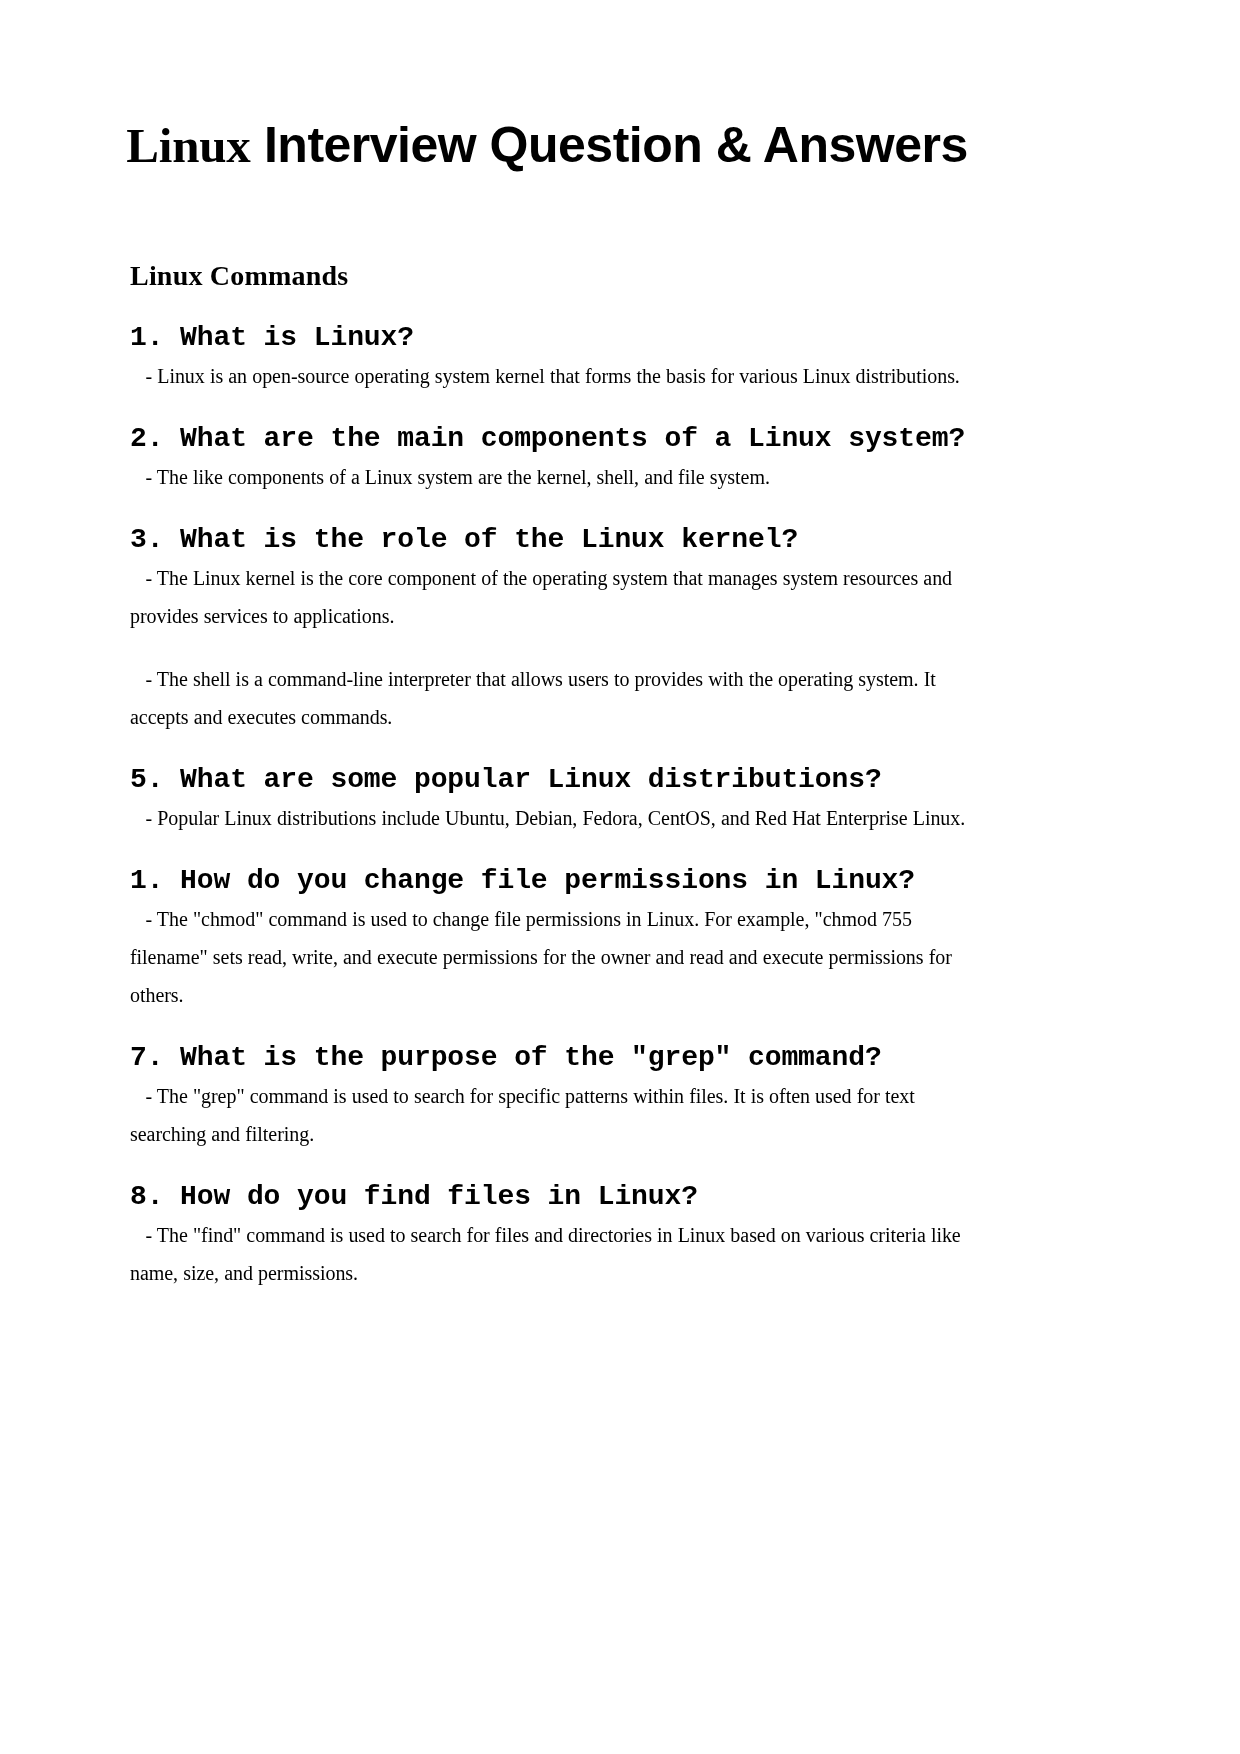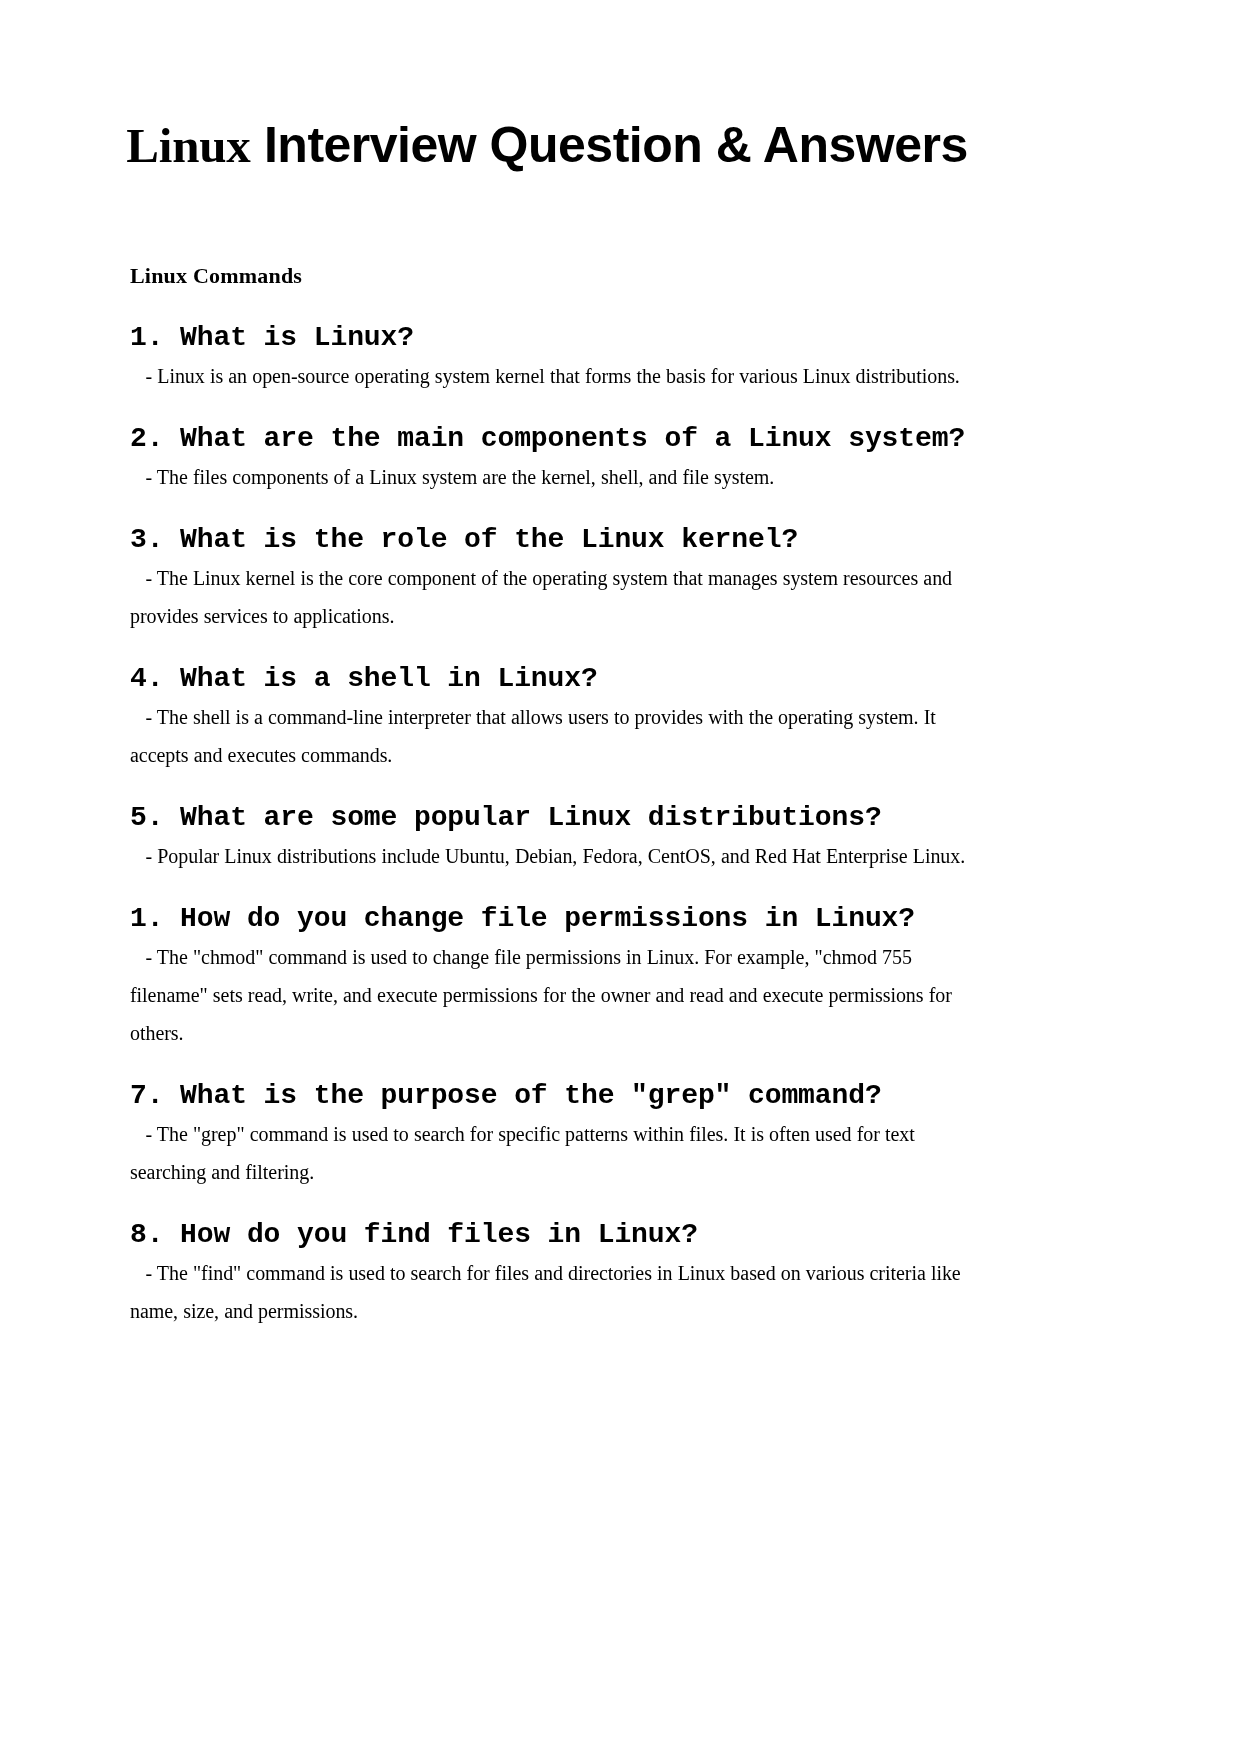--- a/index.html
+++ b/index.html
@@ -53,21 +53,21 @@
     font-family: "Liberation Sans Narrow", "Liberation Sans", "DejaVu Sans", sans-serif;
     font-weight: bold;
     font-size: 50px;
     letter-spacing: -0.5px;
   }
 
   
   .section-heading {
     font-family: "Liberation Serif", "DejaVu Serif", serif;
     font-weight: bold;
-    font-size: 22px;
+    font-size: 28px;
     line-height: 36px;
     margin: 0;
     padding: 0;
     margin-top: 88px;
     letter-spacing: 0.2px;
   }
 
   
   .qa-list {
     margin: 0;
@@ -113,30 +113,29 @@
 
     <ol class="qa-list">
 
       <li class="qa-item">
         <div class="qa-question">1. What is Linux?</div>
         <div class="qa-answer">   - Linux is an open-source operating system kernel that forms the basis for various Linux distributions.</div>
       </li>
 
       <li class="qa-item">
         <div class="qa-question">2. What are the main components of a Linux system?</div>
-        <div class="qa-answer">   - The files components of a Linux system are the kernel, shell, and file system.</div>
+        <div class="qa-answer">   - The like components of a Linux system are the kernel, shell, and file system.</div>
       </li>
 
       <li class="qa-item">
         <div class="qa-question">3. What is the role of the Linux kernel?</div>
         <div class="qa-answer">   - The Linux kernel is the core component of the operating system that manages system resources and provides services to applications.</div>
       </li>
 
       <li class="qa-item">
-        <div class="qa-question">4. What is a shell in Linux?</div>
         <div class="qa-answer">   - The shell is a command-line interpreter that allows users to provides with the operating system. It accepts and executes commands.</div>
       </li>
 
       <li class="qa-item">
         <div class="qa-question">5. What are some popular Linux distributions?</div>
         <div class="qa-answer">   - Popular Linux distributions include Ubuntu, Debian, Fedora, CentOS, and Red Hat Enterprise Linux.</div>
       </li>
 
       <li class="qa-item">
         <div class="qa-question">1. How do you change file permissions in Linux?</div>

